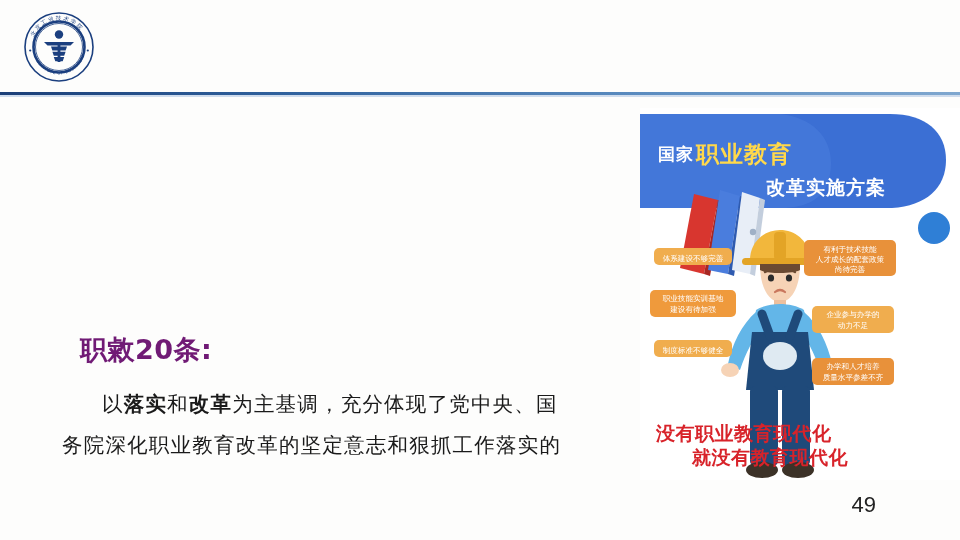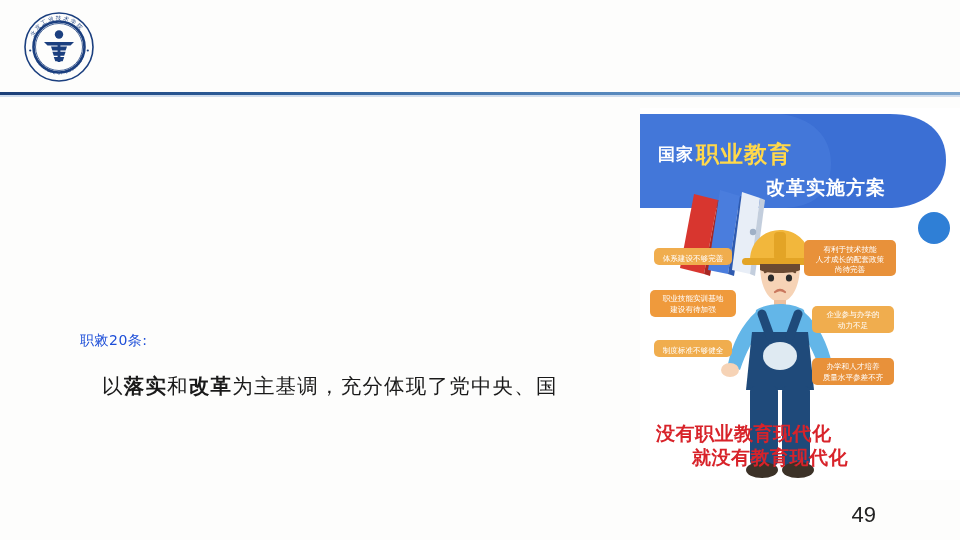--- a/index.html
+++ b/index.html
@@ -63,23 +63,23 @@
   .title-art svg { display: block; }
 
   
   .body-block {
     position: absolute;
     left: 62px; top: 232px;
     width: 540px;
   }
   .lead-label {
     font-family: "DejaVu Sans", "Liberation Sans", sans-serif;
-    font-size: 14px;
-    font-weight: normal;
-    color: #1d4ed8;
+    font-size: 27px;
+    font-weight: bold;
+    color: #701a75;
     letter-spacing: 0.5px;
     margin: 0 0 16px 18px;
   }
   .para {
     font-family: "DejaVu Serif", "Liberation Serif", serif;
     font-size: 20.5px;
     color: #1a1a1a;
     line-height: 41px;
     letter-spacing: 1.2px;
     margin: 0;
@@ -94,21 +94,21 @@
     left: 640px; top: 108px;
     width: 330px; height: 372px;
     overflow: hidden;
     background: #ec4899;
   }
   .info-card svg { display: block; }
 
   
   .page-num {
     position: absolute;
-    right: 84px; bottom: 12px;
+    right: 84px; bottom: 22px;
     font-family: "Liberation Sans", sans-serif;
     font-size: 22px;
     color: #222222;
   }
 </style>
 </head>
 <body>
 
 <div class="slide">
 
@@ -142,20 +142,21 @@
     <div class="header-rule-soft"></div>
   </div>
 
   <div class="left-col">
 
 
     <div class="body-block">
       <div class="lead-label">职敹20条:</div>
       <p class="para">
         <span class="ln indent"><span>以</span><b>落实</b><span>和</span><b>改革</b><span>为主基调，充分体现了党中央、国</span></span>
+        <span class="ln">务院深化职业教育改革的坚定意志和狠抓工作落实的</span>
       </p>
     </div>
   </div>
 
   <div class="info-card">
     <svg width="330" height="372" viewBox="0 0 330 372" aria-hidden="true">
       <rect x="0" y="0" width="330" height="372" fill="#ffffff"></rect>
 
       <path d="M0 6 H250 C286 6 306 24 306 52 C306 80 286 98 252 100 H0 Z" fill="#3b6fd4"></path>
       <path d="M0 6 H140 C176 10 196 34 190 66 C186 90 168 100 140 100 H0 Z" fill="#4a7ddd" opacity="0.55"></path>

